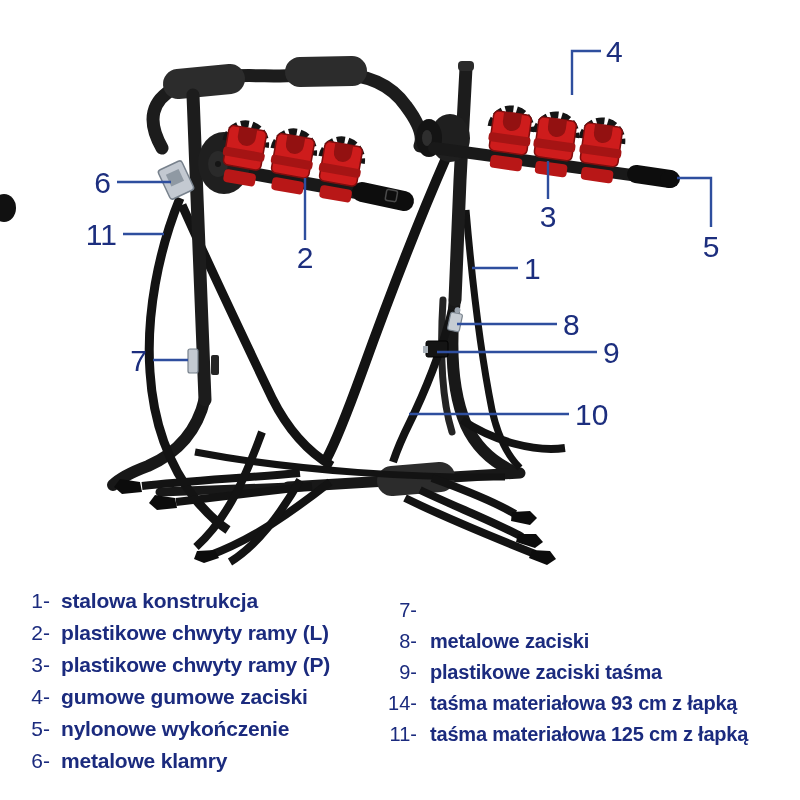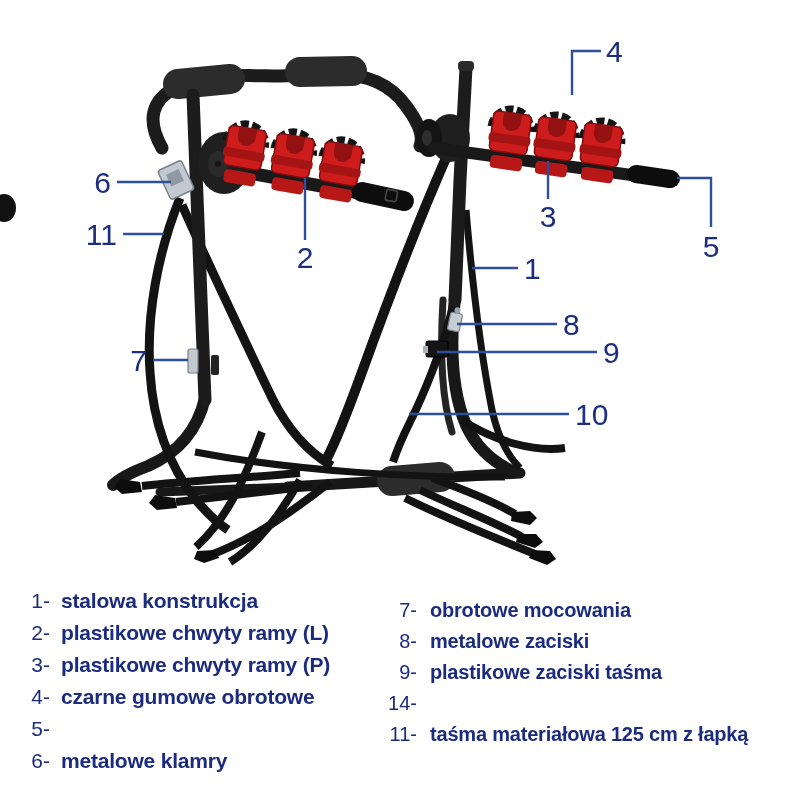--- a/index.html
+++ b/index.html
@@ -185,46 +185,47 @@
     <div class="legend-row">
       <span class="num">2-</span>
       <span class="txt">plastikowe chwyty ramy (L)</span>
     </div>
     <div class="legend-row">
       <span class="num">3-</span>
       <span class="txt">plastikowe chwyty ramy (P)</span>
     </div>
     <div class="legend-row">
       <span class="num">4-</span>
-      <span class="txt">czarne gumowe obrotowe</span>
+      <span class="txt">gumowe gumowe zaciski</span>
     </div>
     <div class="legend-row">
       <span class="num">5-</span>
+      <span class="txt">nylonowe wykończenie</span>
     </div>
     <div class="legend-row">
       <span class="num">6-</span>
       <span class="txt">metalowe klamry</span>
     </div>
   </div>
 
   <div class="legend-col right">
     <div class="legend-row">
       <span class="num">7-</span>
-      <span class="txt">obrotowe mocowania</span>
     </div>
     <div class="legend-row">
       <span class="num">8-</span>
       <span class="txt">metalowe zaciski</span>
     </div>
     <div class="legend-row">
       <span class="num">9-</span>
       <span class="txt">plastikowe zaciski taśma</span>
     </div>
     <div class="legend-row">
       <span class="num">14-</span>
+      <span class="txt">taśma materiałowa 93 cm z łapką</span>
     </div>
     <div class="legend-row">
       <span class="num">11-</span>
       <span class="txt">taśma materiałowa 125 cm z łapką</span>
     </div>
   </div>
 
 </div>
 
 </body></html>

